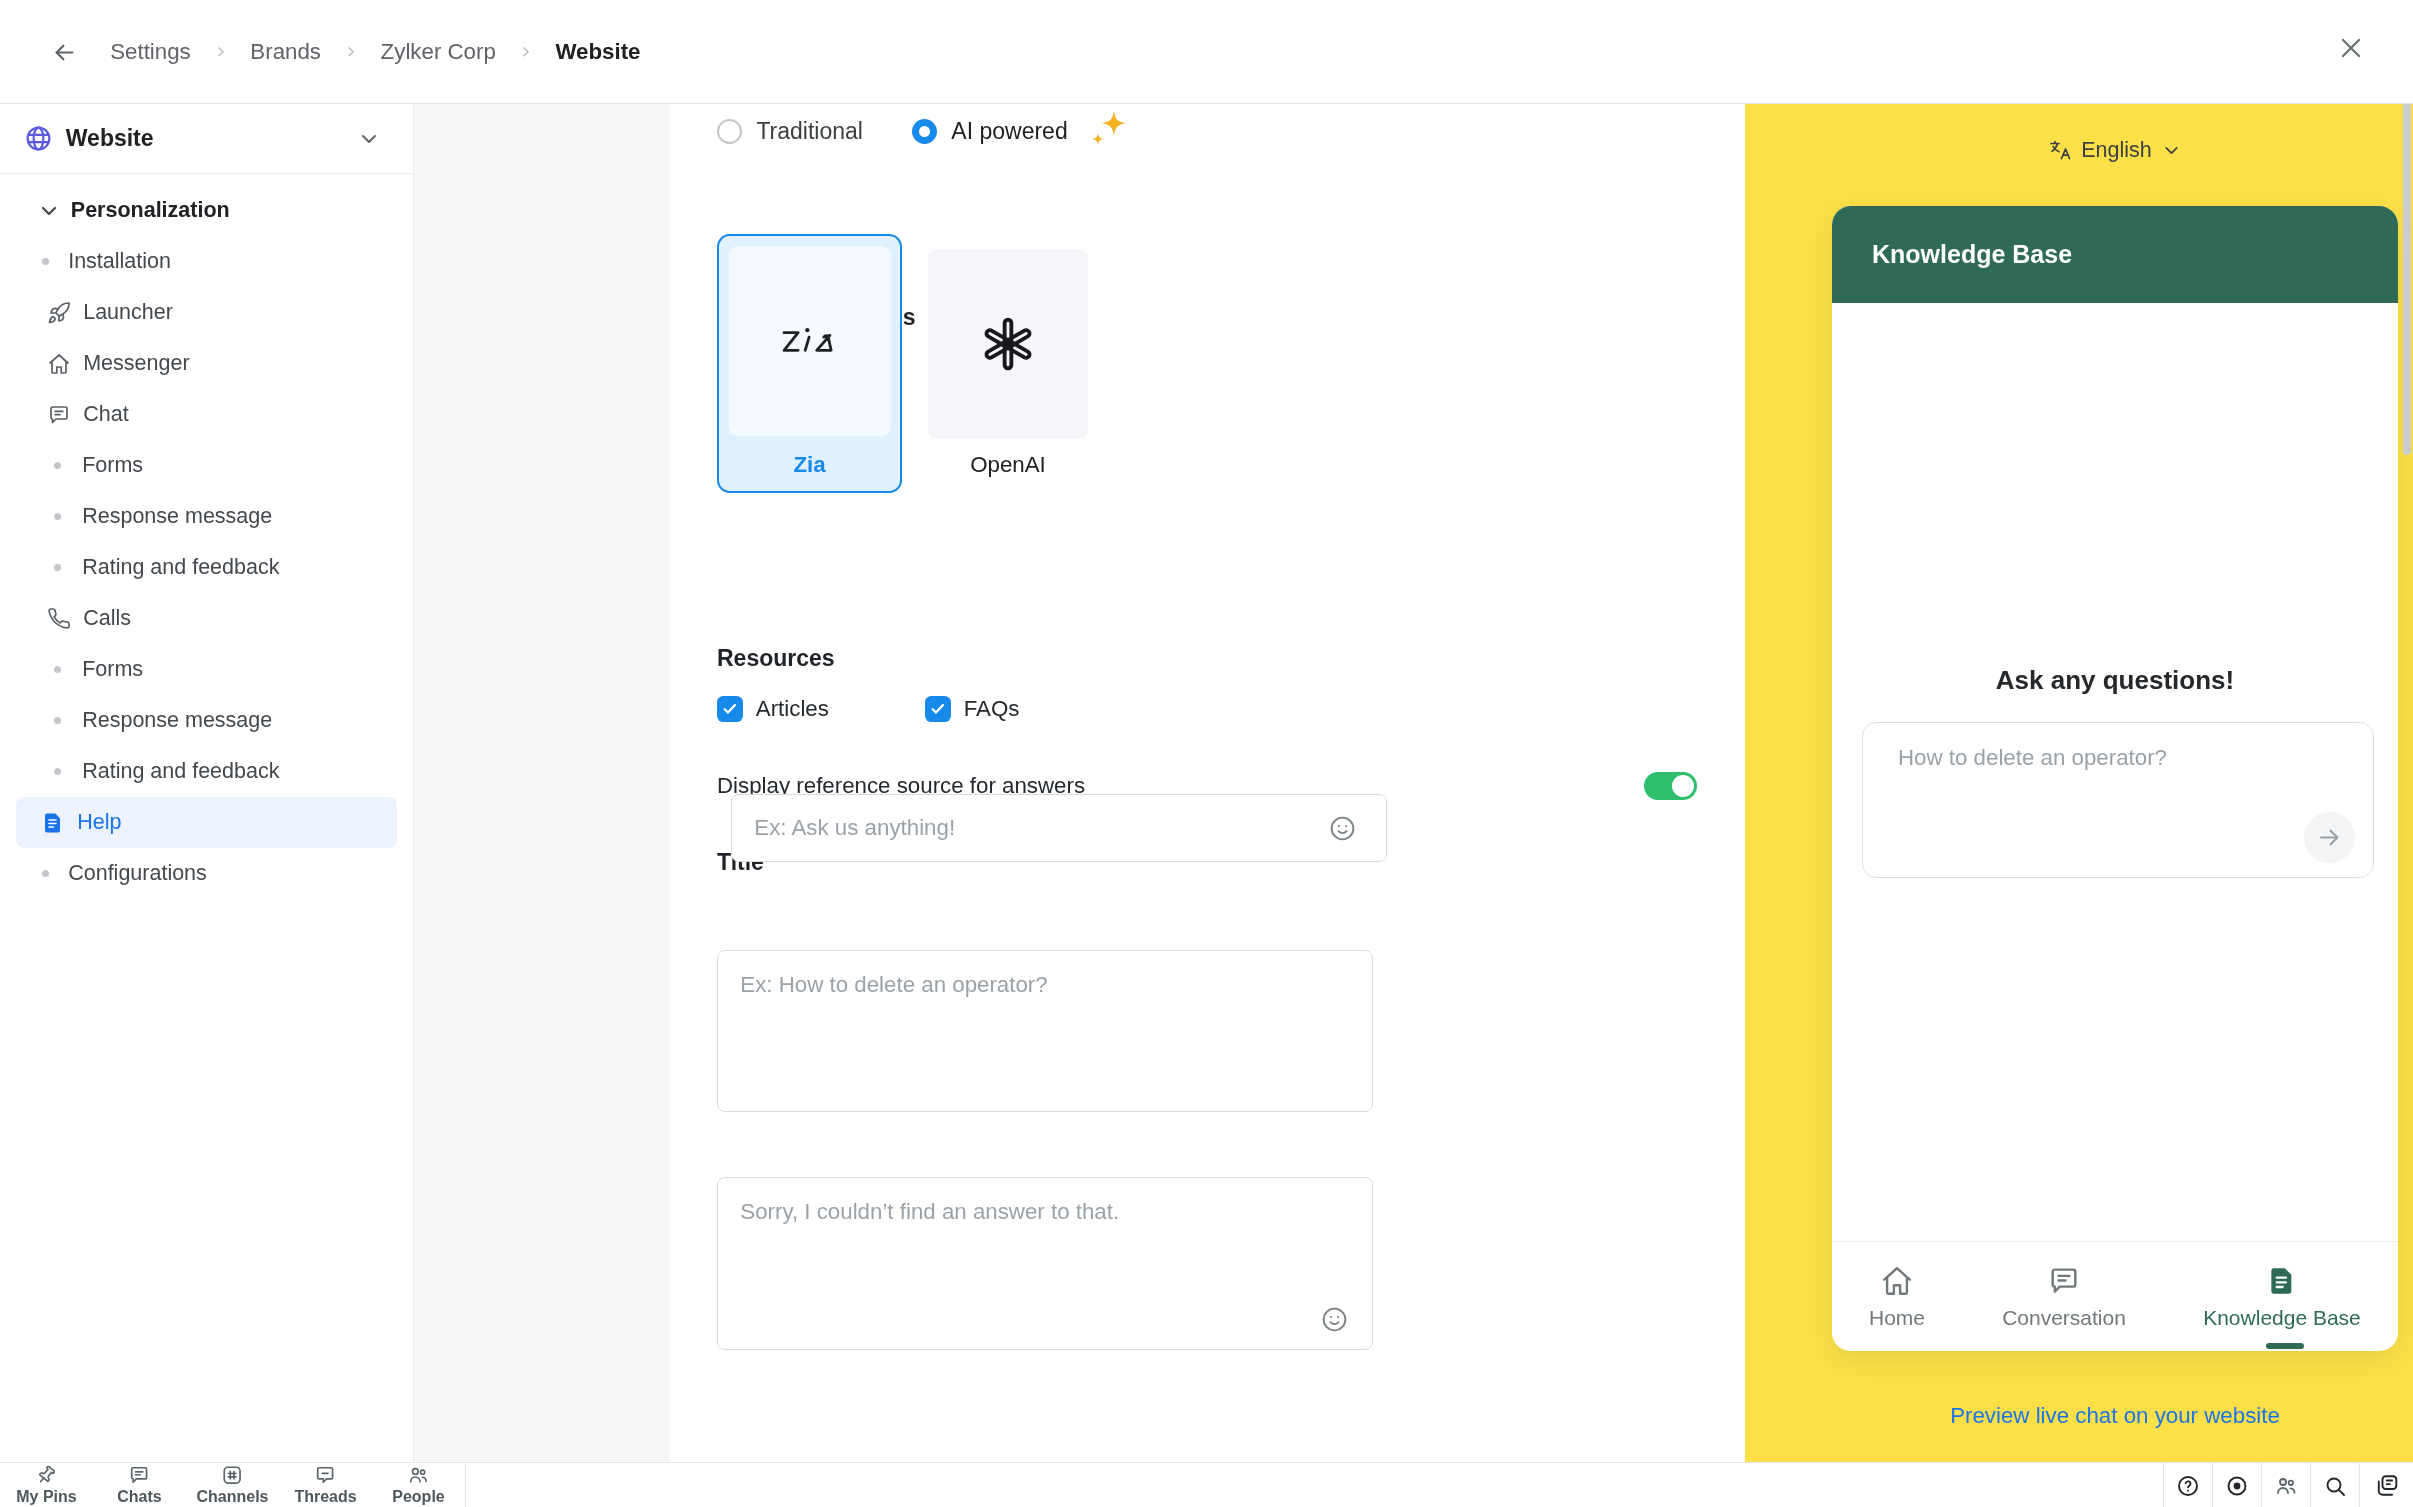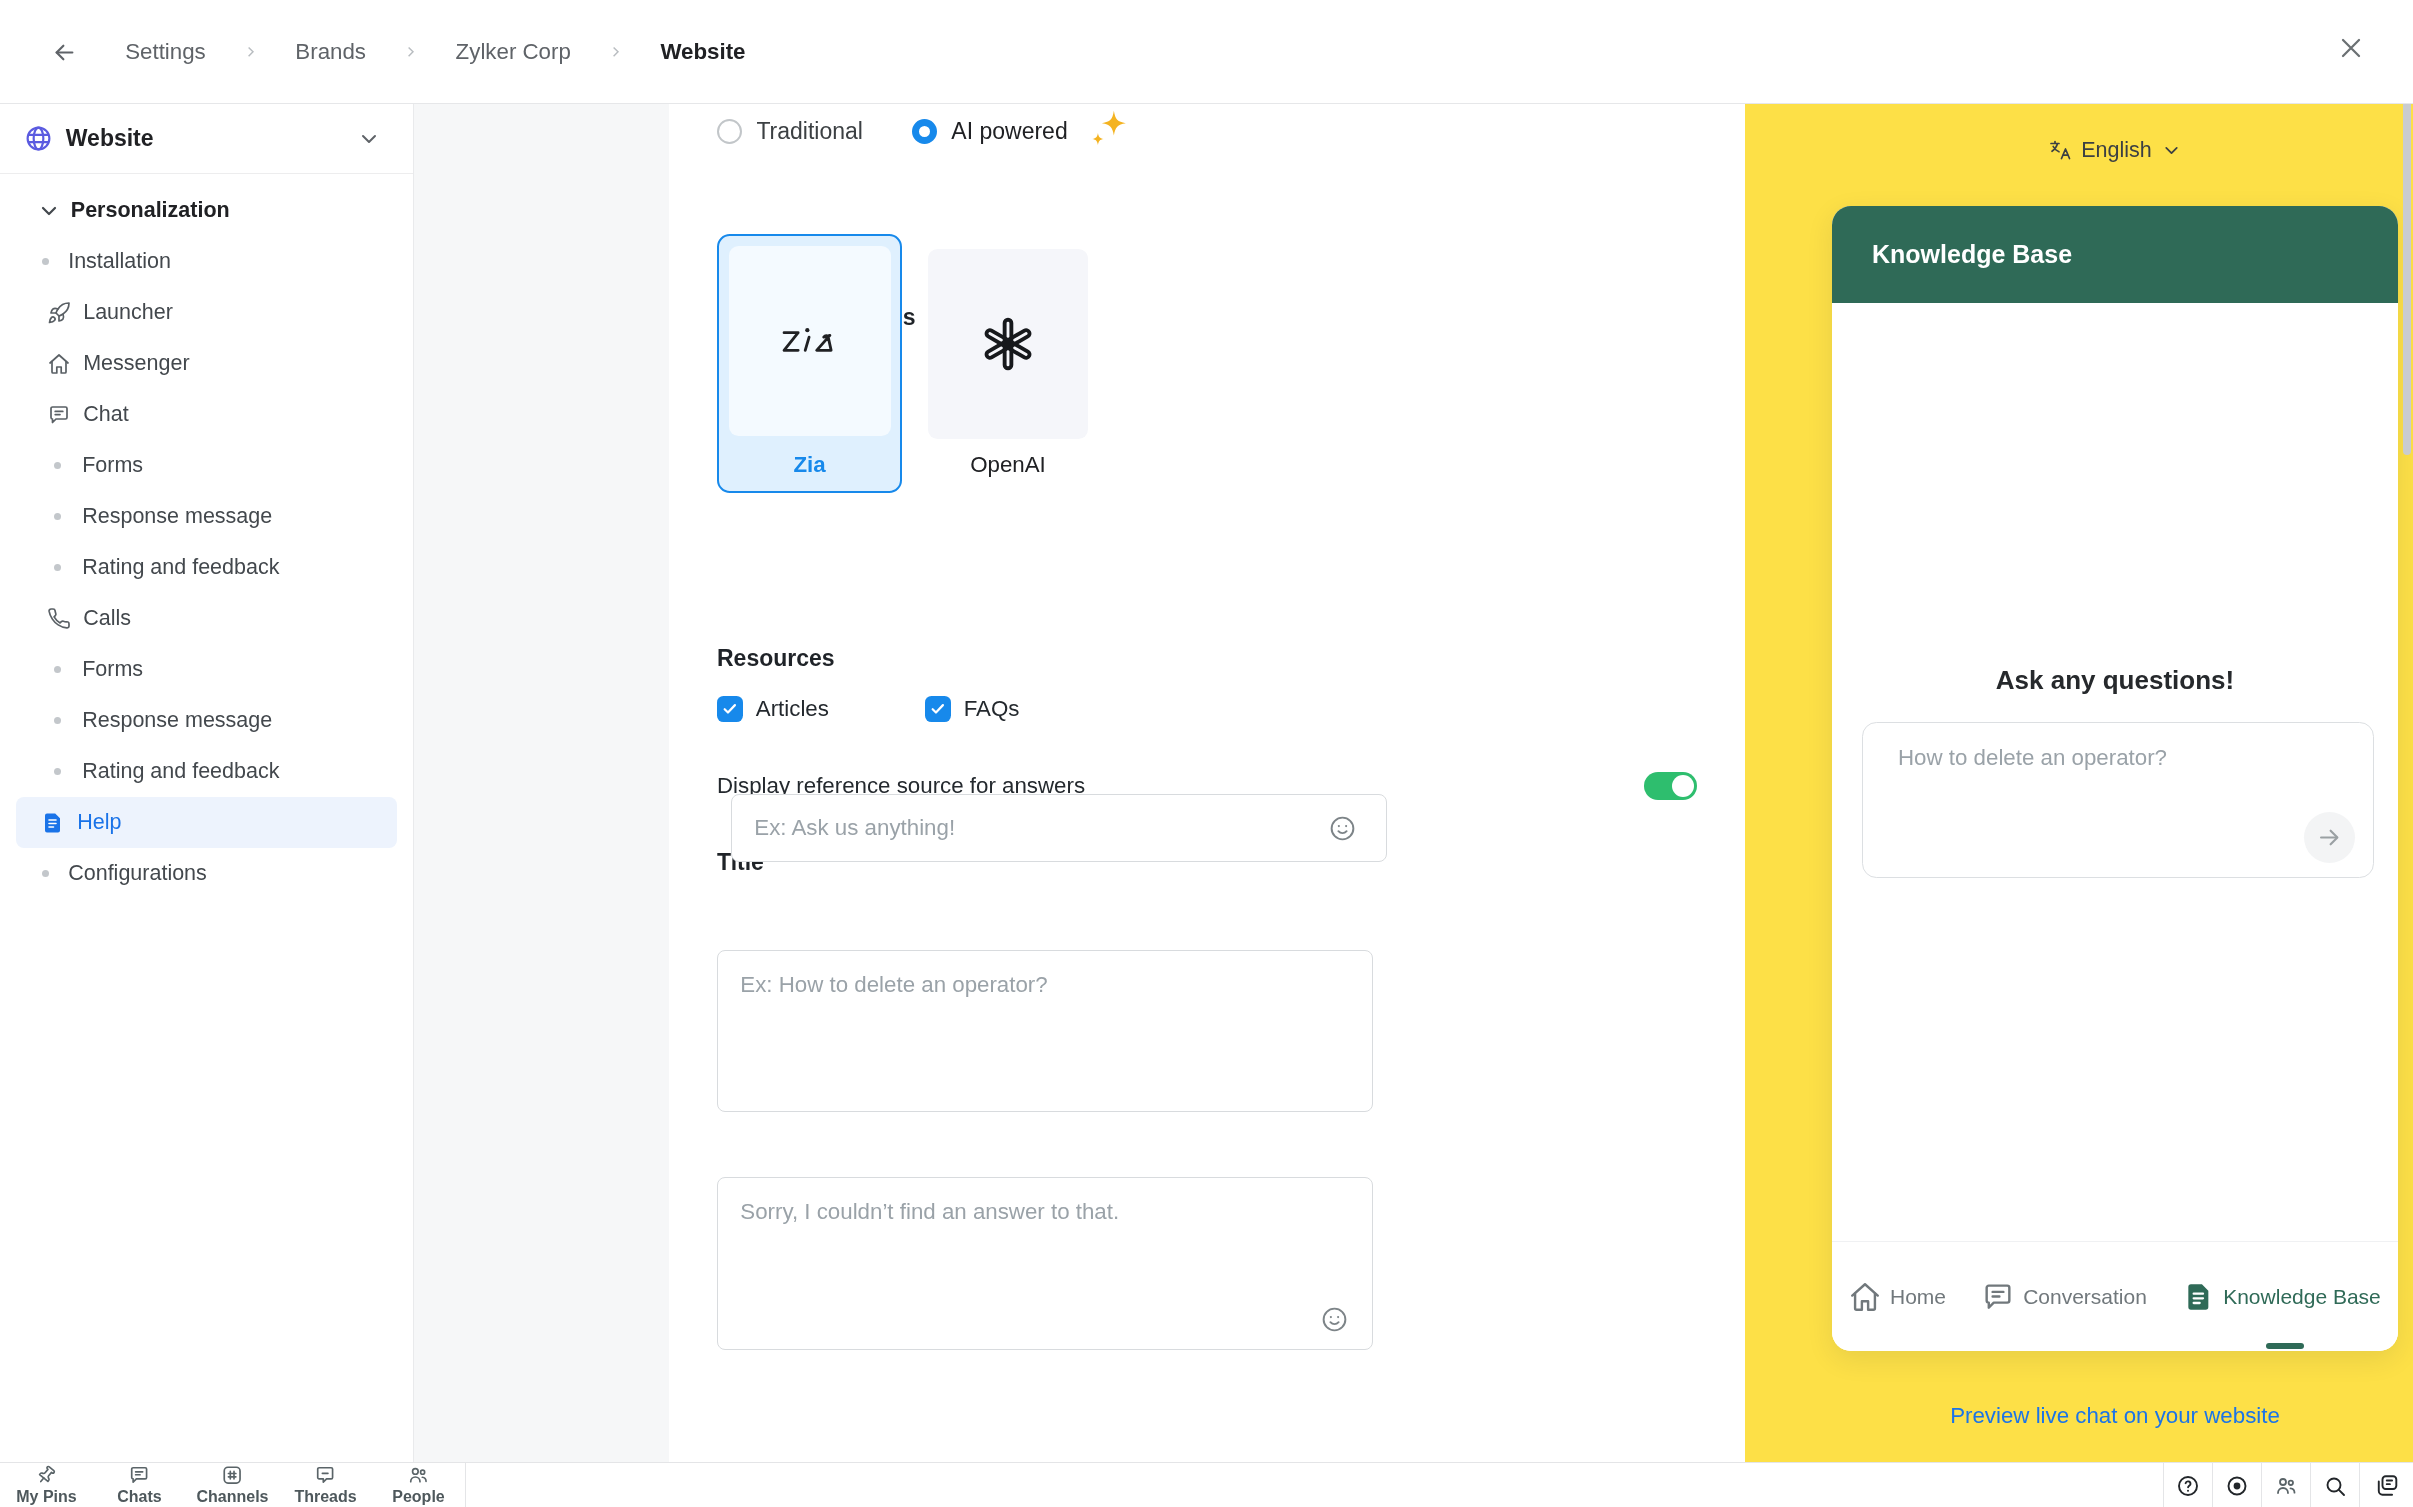--- a/index.html
+++ b/index.html
@@ -3,21 +3,21 @@
 <meta charset="utf-8">
 <style>
   * { margin:0; padding:0; box-sizing:border-box; }
   html,body { width:2413px; height:1508px; overflow:hidden; background:#f6f7f8;
               font-family:"Liberation Sans", sans-serif; color:#202124; }
   #app { position:relative; width:2413px; height:1508px; background:#f6f7f8; }
 
   
   #top-header { position:absolute; left:0; top:0; width:2413px; height:104px;
                 background:#fff; border-bottom:0.8px solid #e6e7e9; z-index:5; }
-  .crumbs { position:absolute; left:51px; top:0; height:104px; display:flex; align-items:center; gap:36px; }
+  .crumbs { position:absolute; left:51px; top:0; height:104px; display:flex; align-items:center; gap:21px; }
   .crumb { font-size:22.3px; color:#5f6368; cursor:pointer; }
   .crumb.current { color:#202124; font-weight:700; }
   .crumb-sep { color:#b9bdc1; display:flex; align-items:center; }
   .back-arrow { color:#5f6368; display:flex; align-items:center; margin-right:11.2px; cursor:pointer; }
   .close-x { position:absolute; right:46px; top:32px; color:#6b7073; cursor:pointer; }
 
   
   #sidebar { position:absolute; left:0; top:104px; width:414px; height:1358px;
              background:#fff; border-right:0.8px solid #e9eaec; z-index:4; }
   #sidebar-head { height:70px; border-bottom:0.8px solid #ededee; display:flex; align-items:center; padding:0 32px 0 24px; }
@@ -100,21 +100,21 @@
                  font-size:26px; font-weight:700; color:#26292c; }
   #question-box { position:absolute; left:30px; top:516px; width:512px; height:156px; border:1.6px solid #dcdfe2;
                   border-radius:14.4px; background:#fff; }
   #question-input { width:100%; height:100%; border:none; outline:none; resize:none; background:transparent;
                     font-family:"Liberation Sans",sans-serif; font-size:22.3px; color:#3c4043; padding:22.3px 88px 22.3px 35px; }
   #question-input::placeholder { color:#9aa2a8; opacity:1; }
   #send-btn { position:absolute; right:17.6px; bottom:14.4px; width:51px; height:51px; border-radius:50%;
               background:#f3f4f5; display:flex; align-items:center; justify-content:center; color:#9aa0a3; cursor:pointer; }
   #tabbar { position:absolute; left:0; top:1035px; width:566px; height:110px; border-top:0.8px solid #f0f1f3;
             border-radius:0 0 19px 19px; background:#fff; display:flex; }
-  .tab { display:flex; flex-direction:row; align-items:center; justify-content:center; gap:8px; cursor:pointer; color:#71787c; }
+  .tab { display:flex; flex-direction:column; align-items:center; justify-content:center; gap:8px; cursor:pointer; color:#71787c; }
   .tab .tab-label { font-size:21px; }
   .tab.active { color:#2f6a57; }
   .tab.active .tab-label { color:#2f6a57; font-weight:500; }
   #tab-underline { position:absolute; left:434px; top:1137px; width:38px; height:5.6px; border-radius:3.2px; background:#2f6a57; }
   #preview-link { position:absolute; left:87px; top:1299px; width:566px; text-align:center;
                   font-size:22.3px; font-weight:500; color:#1b74e8; cursor:pointer; }
 
   
   #taskbar { position:absolute; left:0; top:1462px; width:2413px; height:45px; background:#fff;
              border-top:0.8px solid #e4e5e7; z-index:6; display:flex; }

